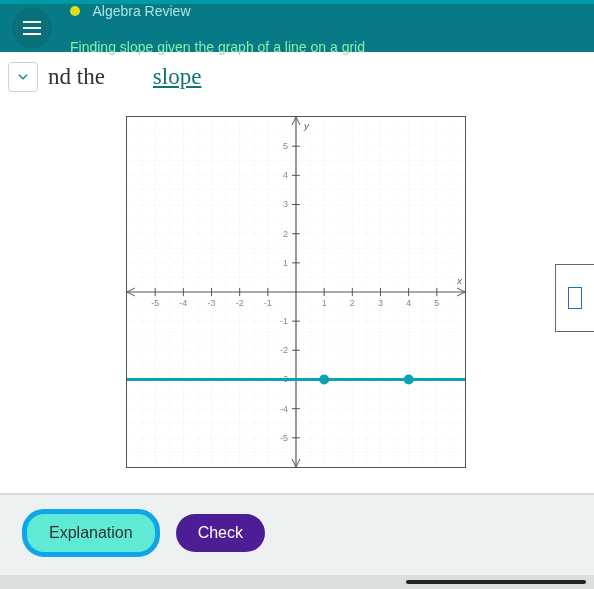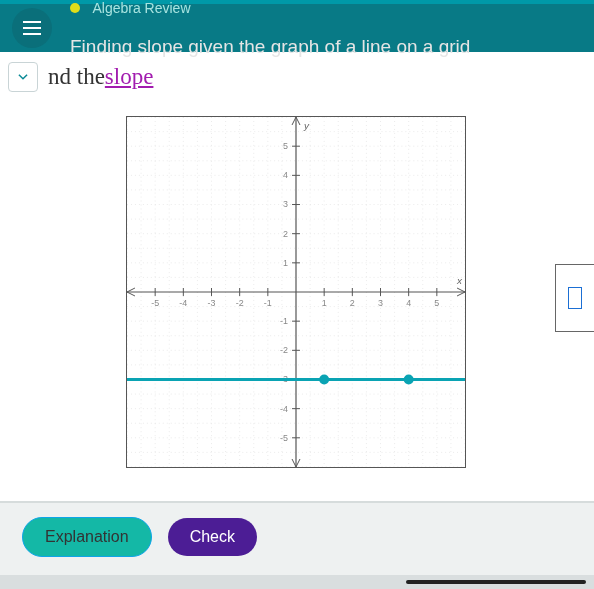--- a/index.html
+++ b/index.html
@@ -4,34 +4,34 @@
 <style>
   * { margin: 0; padding: 0; box-sizing: border-box; }
   html, body { width: 594px; height: 589px; font-family: Arial, sans-serif; overflow: hidden; background: #fff; position: relative; }
   .top-border { height: 4px; background: #0099a8; width: 100%; }
   .header { background: #087a86; height: 48px; display: flex; align-items: center; padding: 0 12px; color: #fff; }
   .menu-btn { width: 40px; height: 40px; border-radius: 50%; background: #0a6f7a; display: flex; flex-direction: column; align-items: center; justify-content: center; gap: 4px; cursor: pointer; flex-shrink: 0; }
   .menu-btn span { width: 18px; height: 2px; background: #fff; display: block; }
   .header-text { margin-left: 18px; }
   .header-text .dot { display: inline-block; width: 10px; height: 10px; border-radius: 50%; background: #e0dd1a; margin-right: 8px; vertical-align: middle; }
   .header-text .title { color: #a8e4e0; font-size: 14px; vertical-align: middle; }
-  .header-text .subtitle { color: #e5e5e5; font-size: 19px; margin-top: 20px; }
+  .header-text .subtitle { color: #86efac; font-size: 14px; margin-top: 20px; }
   .question-bar { display: flex; align-items: center; padding: 10px 0 6px 8px; font-size: 23px; color: #333; font-family: Georgia, serif; white-space: nowrap; overflow: hidden; }
   .chev-btn { width: 30px; height: 30px; border: 1px solid #c9d4d6; border-radius: 4px; display: flex; align-items: center; justify-content: center; margin-right: 10px; background: #fff; cursor: pointer; flex-shrink: 0; }
   .chev-btn svg { width: 14px; height: 14px; }
-  .slope-link { color: #a21caf; text-decoration: underline; }
+  .slope-link { color: #0f766e; text-decoration: underline; margin-left: 48px; }
   .content { position: relative; width: 100%; height: 410px; }
   .graph-wrap { position: absolute; left: 126px; top: 18px; width: 340px; height: 352px; border: 1px solid #555; }
   .graph-svg { width: 100%; height: 100%; display: block; }
   .answer-box { position: absolute; right: -1px; top: 166px; width: 40px; height: 68px; border: 1px solid #666; background: #fff; display:flex; align-items:center; justify-content:center; }
   .answer-box .inner { width: 14px; height: 22px; border: 1.5px solid #1b6fd4; }
   .footer { position: absolute; left: 0; bottom: 0; width: 100%; }
   .btn-row { background: #eef1f1; padding: 14px 22px 18px; border-top: 2px solid #d6dcdc; display: flex; gap: 16px; align-items: center; }
   .btn { border-radius: 22px; padding: 10px 22px; font-size: 16px; cursor: pointer; border: none; font-family: Arial, sans-serif; }
-  .btn-outline { background: #14b8a6; color: #333; border: 1px solid #0ea5e9; }
+  .btn-outline { background: #5eead4; color: #333; border: 5px solid #0ea5e9; }
   .btn-fill { background: #4c1d95; color: #fff; }
   .bottom-strip { height: 14px; background: #d9dedf; position: relative; }
   .bottom-strip::after { content:""; position:absolute; right: 8px; top: 5px; width: 180px; height: 4px; background: #222; border-radius: 2px; }
   .axis-num { font: 9px Arial; fill: #888; }
 </style>
 </head>
 <body>
 
 <div class="top-border"></div>
 

